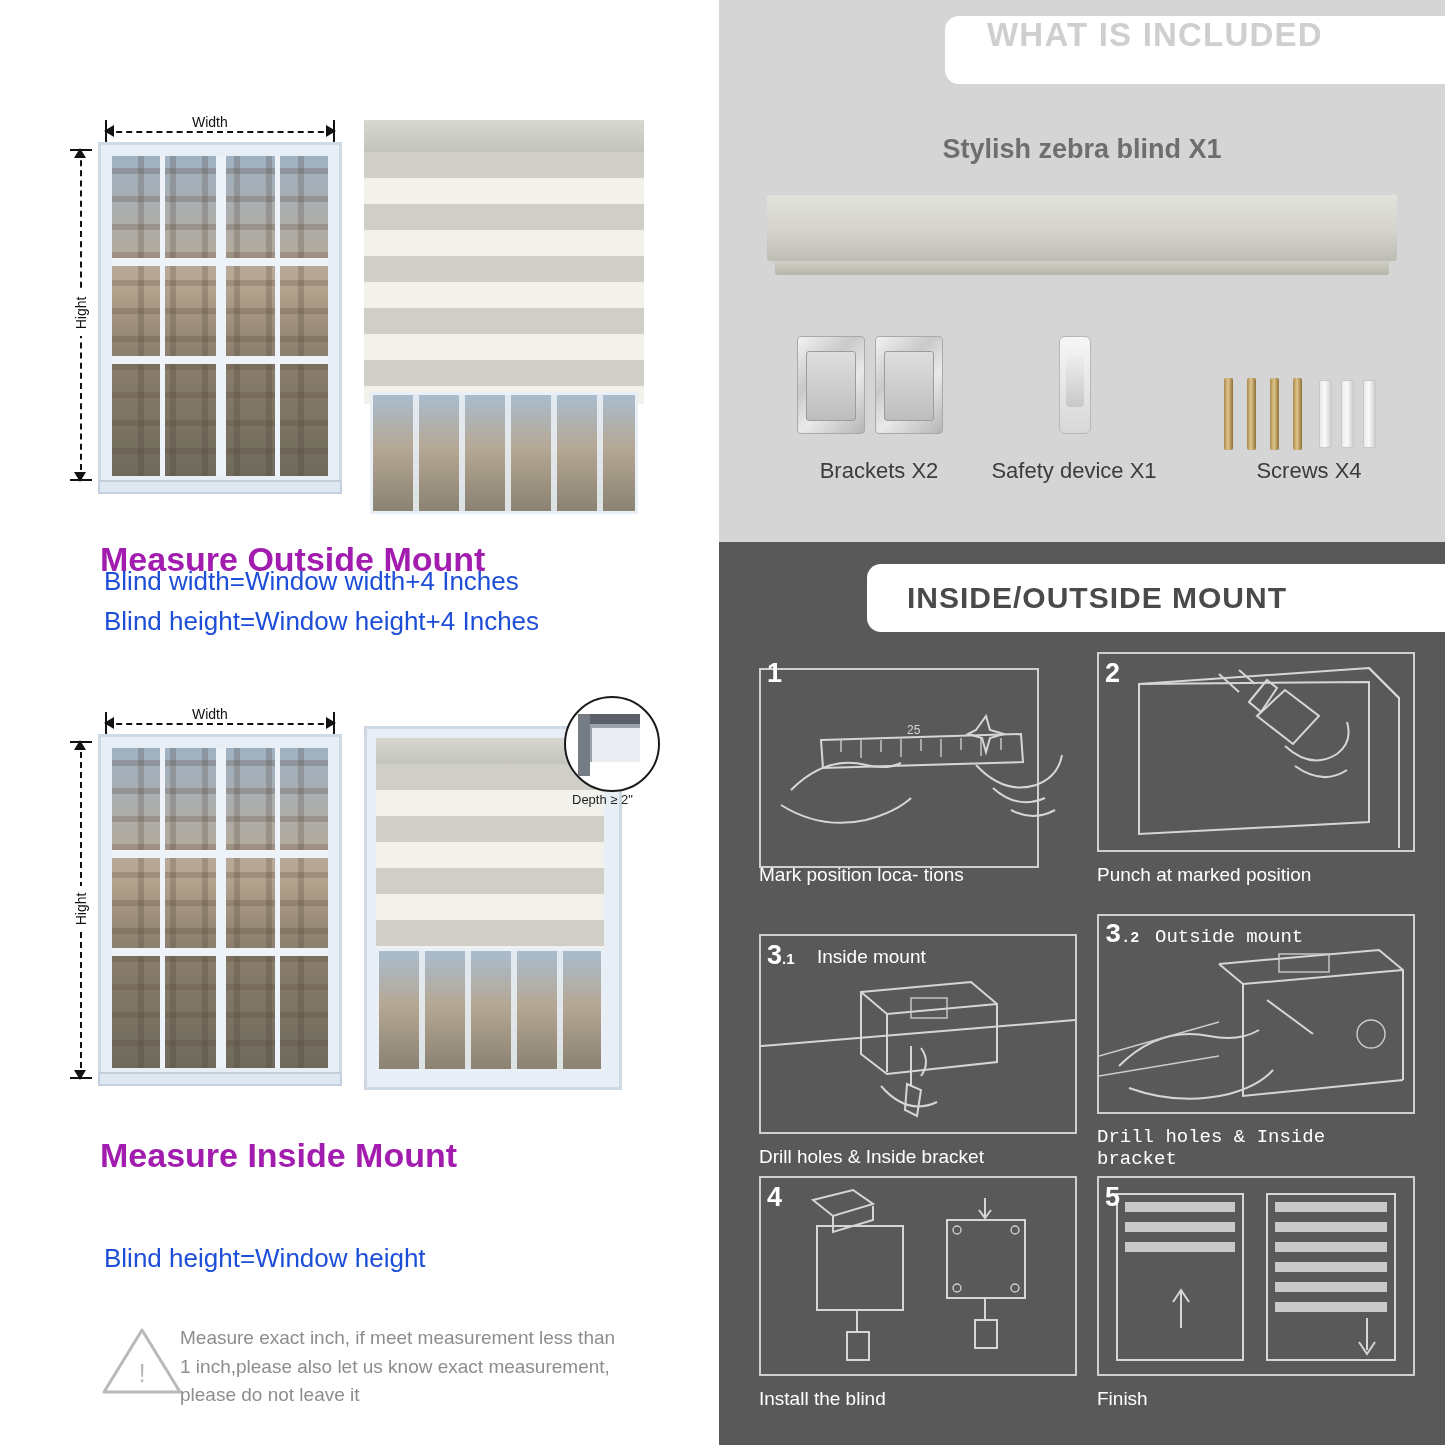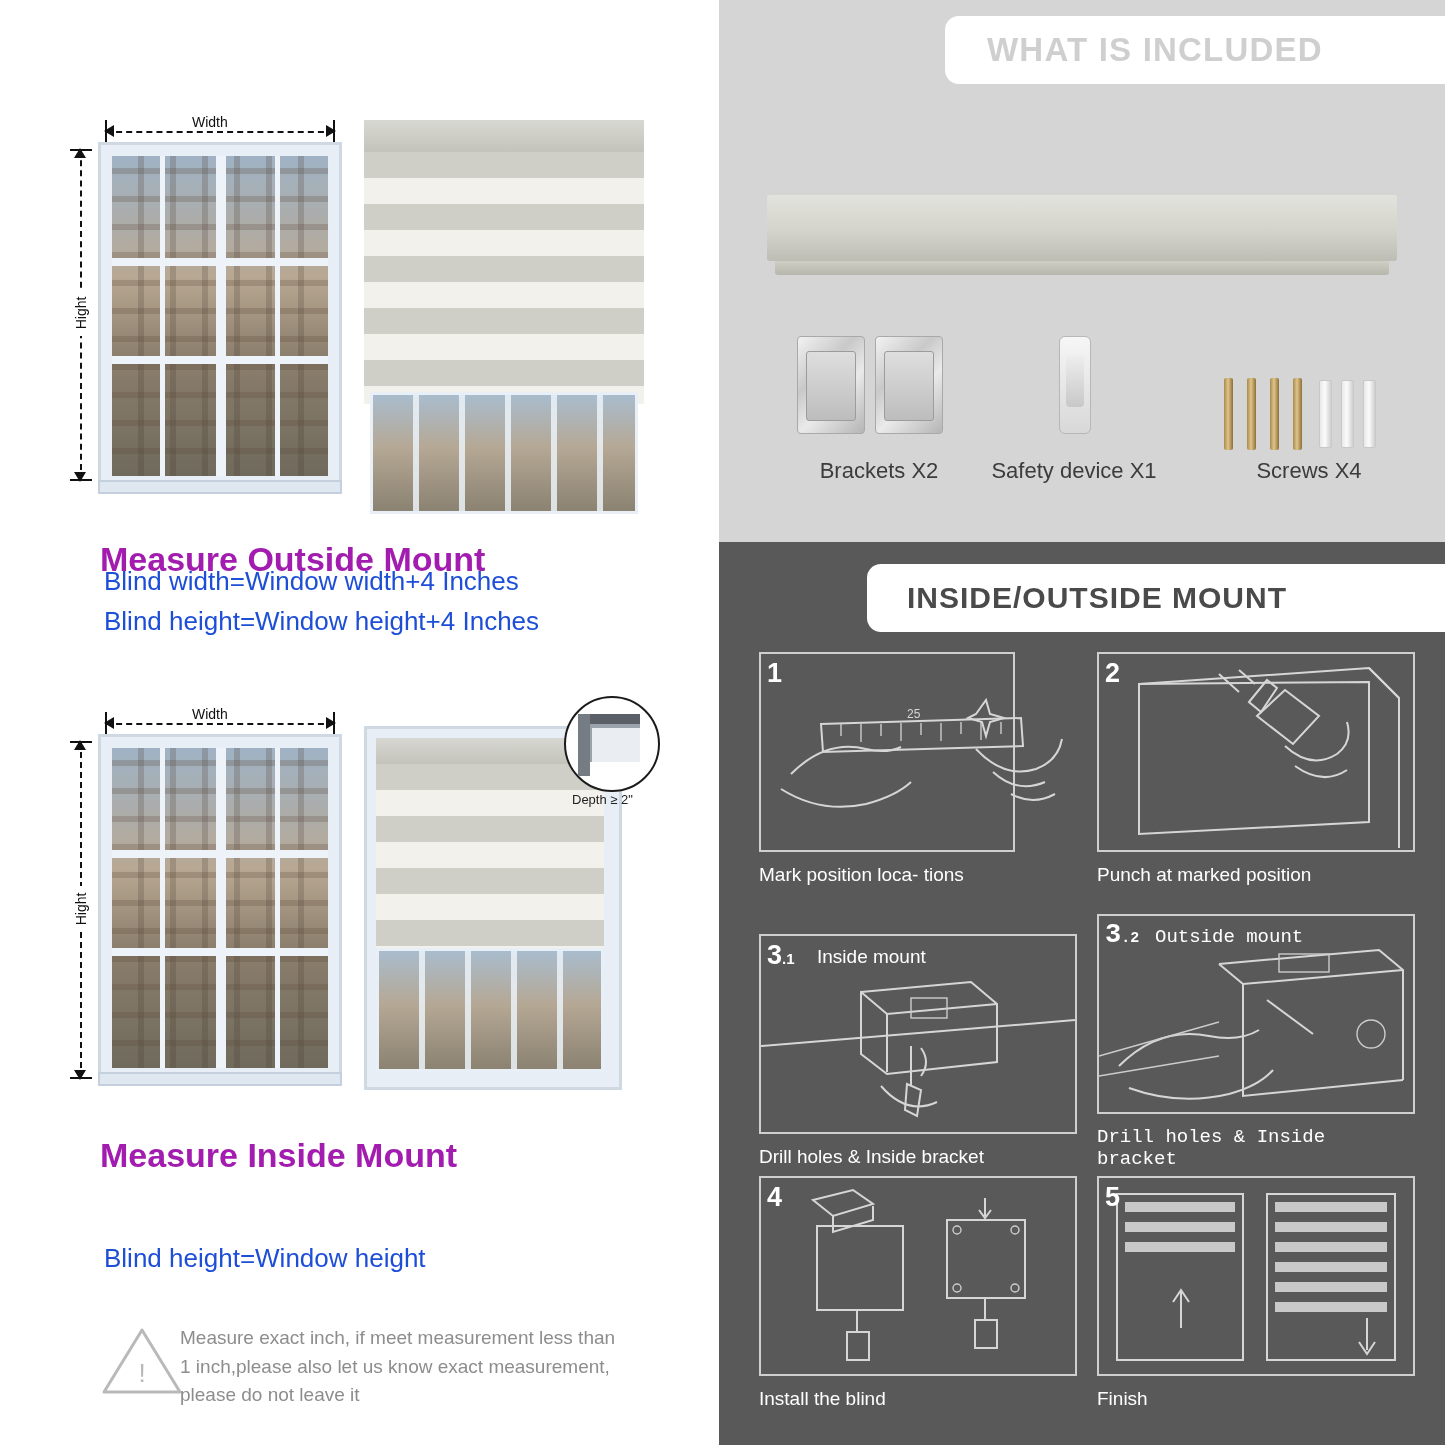--- a/index.html
+++ b/index.html
@@ -85,21 +85,21 @@
   }
   .depth-label{position:absolute;font-size:13px;color:#222;}
 
   .warn{position:absolute;}
   .warn-text{position:absolute;font-size:19px;color:#8d8d8d;line-height:1.5;}
 
   
   .right-top{position:absolute;left:719px;top:0;width:726px;height:542px;background:#d5d5d5;}
   .hdr-included{
     position:absolute;right:0;top:16px;width:500px;height:68px;background:#ffffff;
-    border-radius:14px 0 0 14px;display:flex;align-items:center;
+    border-radius:14px 0 0 14px;display:flex;
   }
   .hdr-included span{color:#cfcfcf;font-size:33px;font-weight:bold;letter-spacing:1.2px;margin-left:42px;}
   .inc-title{position:absolute;left:0;right:0;top:134px;text-align:center;font-size:27px;color:#6e6e6e;font-weight:bold;}
   .inc-bar{
     position:absolute;left:48px;top:195px;width:630px;height:66px;
     background:linear-gradient(180deg,#e3e3dd 0%,#d3d3cb 55%,#bdbdb4 100%);
     border-radius:3px;
   }
   .inc-bar-lip{position:absolute;left:56px;top:261px;width:614px;height:14px;
     background:linear-gradient(180deg,#cfcfc6,#b6b6ac);border-radius:0 0 3px 3px;}
@@ -233,20 +233,21 @@
       </svg>
       <div class="warn-text" style="left:80px;top:4px;width:450px;">Measure exact inch, if meet measurement less than 1 inch,please also let us know exact measurement, please do not leave it</div>
     </div>
   </div>
 
   <div class="right-top">
     <div class="hdr-included">
       <span>WHAT IS INCLUDED</span>
     </div>
 
+    <div class="inc-title">Stylish zebra blind X1</div>
 
     <div class="inc-bar"></div>
     <div class="inc-bar-lip"></div>
 
     <div class="bracket" style="left:78px;top:336px;"></div>
     <div class="bracket" style="left:156px;top:336px;"></div>
     <div class="inc-caption" style="left:40px;top:458px;width:240px;">Brackets X2</div>
 
     <div class="safety" style="left:340px;top:336px;"></div>
     <div class="inc-caption" style="left:250px;top:458px;width:210px;">Safety device X1</div>
@@ -260,21 +261,21 @@
     <div class="screw-clear" style="left:644px;top:380px;"></div>
     <div class="inc-caption" style="left:490px;top:458px;width:200px;">Screws X4</div>
   </div>
 
   <div class="right-bot">
     <div class="hdr-mount">
       <span>INSIDE/OUTSIDE MOUNT</span>
     </div>
 
     <div class="step" style="left:40px;top:110px;width:318px;height:250px;">
-      <div class="step-box" style="left:0;top:0;width:256px;height:200px;">
+      <div class="step-box" style="left:0;top:16px;width:280px;height:200px;">
         <svg width="314" height="196">
           <path class="sk" d="M30 120 q35 -35 75 -25 q20 5 35 -2"></path>
           <path class="sk" d="M20 135 q40 25 85 15 q30 -8 45 -22"></path>
           <path class="sk" d="M60 70 l200 -6 l2 28 l-200 6 z"></path>
           <path class="sk-thin" d="M80 70 l0 12 M100 70 l0 18 M120 70 l0 12 M140 69 l0 18 M160 69 l0 12 M180 69 l0 18 M200 68 l0 12 M220 68 l0 18 M240 68 l0 12"></path>
           <text x="146" y="64" fill="#d6d6d6" font-size="12" font-family="Liberation Sans, sans-serif">25</text>
           <path class="sk" d="M215 60 l10 -14 l4 14 l14 4 l-14 4 l-4 14 l-4 -14 l-14 -4 z"></path>
           <path class="sk" d="M215 95 q28 30 60 20 q22 -8 26 -30"></path>
           <path class="sk" d="M232 118 q24 22 52 10"></path>
           <path class="sk" d="M250 140 q22 12 44 0"></path>

